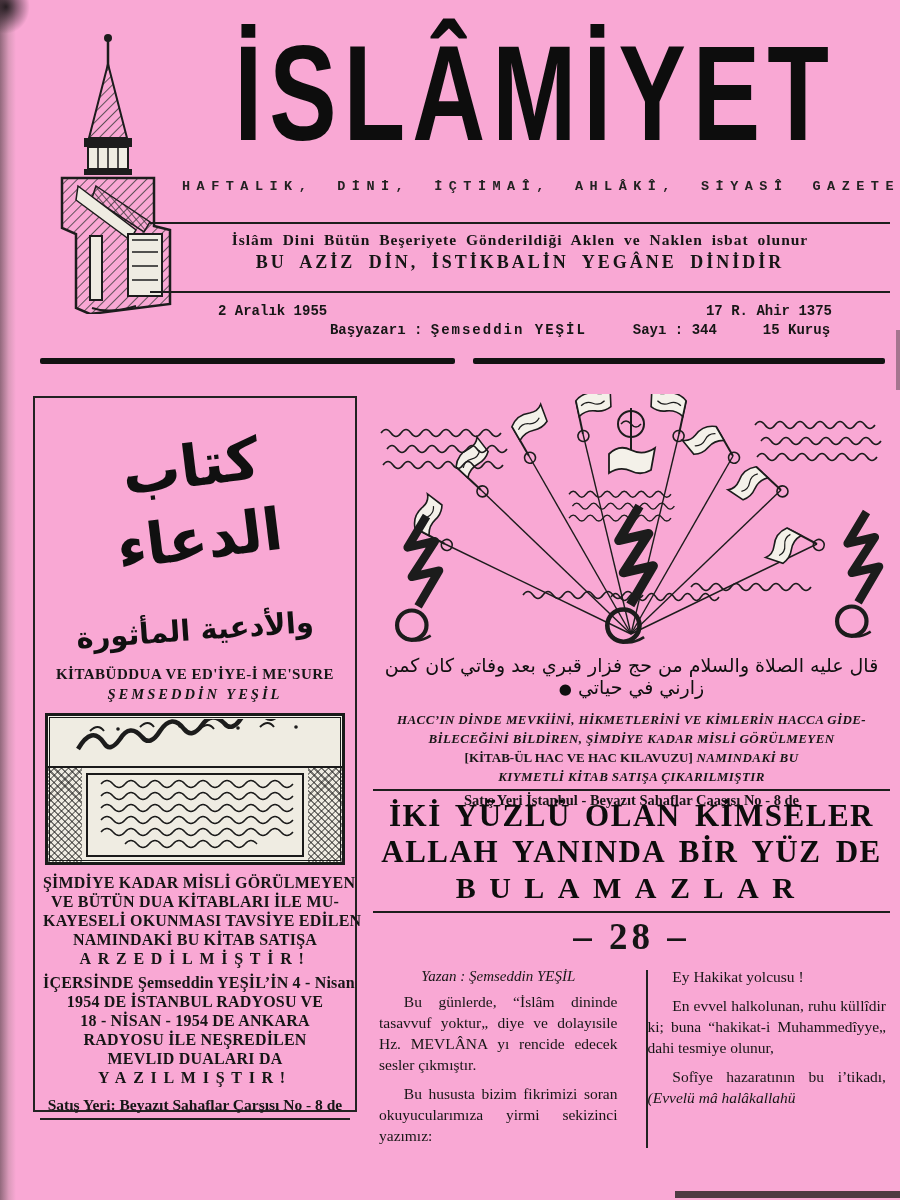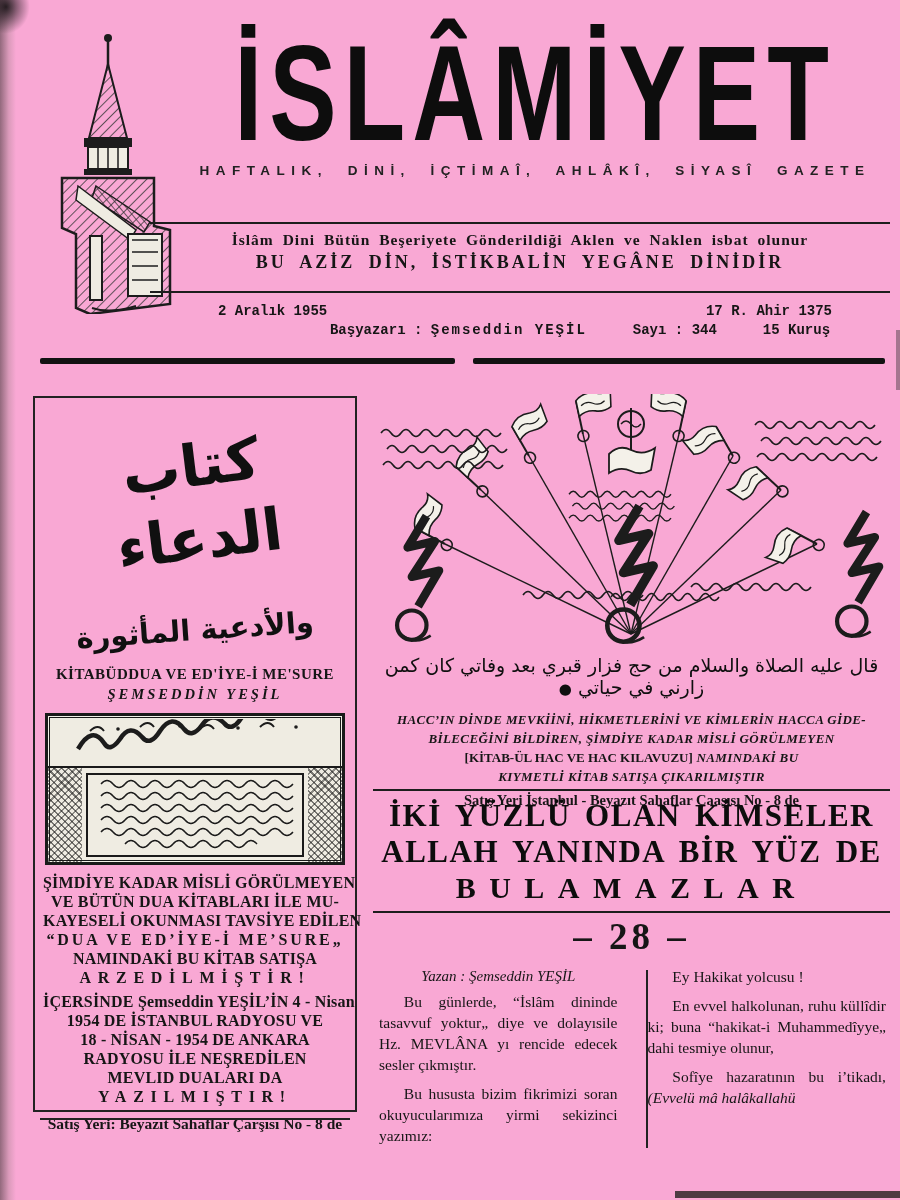--- a/index.html
+++ b/index.html
@@ -18,21 +18,21 @@
   .scan-r{position:absolute;right:0;top:330px;width:4px;height:60px;background:rgba(40,40,40,.4);}
 
   
   .minaret{position:absolute;left:32px;top:26px;width:152px;height:288px;}
   .mast{position:absolute;left:182px;top:26px;width:706px;text-align:center;}
   .mast-title{
     font-family:"Liberation Sans","DejaVu Sans",sans-serif;font-weight:bold;
     font-size:101px;letter-spacing:7px;line-height:1;white-space:nowrap;
     transform:scaleY(1.34);transform-origin:top center;color:#0d0d0d;
   }
-  .mast-sub{margin-top:36px;font-family:Liberation Sans, sans-serif;font-weight:bold;
+  .mast-sub{margin-top:52px;font-family:Liberation Mono, monospace;font-weight:bold;
     font-size:13.5px;letter-spacing:.48em;word-spacing:.7em;white-space:nowrap;color:#222;}
   .rule{position:absolute;background:#1d1d1d;}
   .r1{left:150px;right:10px;top:222px;height:2px;}
   .motto{position:absolute;left:150px;right:10px;top:231px;text-align:center;font-weight:bold;}
   .motto-1{font-size:15.5px;letter-spacing:1px;word-spacing:4px;}
   .motto-2{font-size:18px;letter-spacing:3px;word-spacing:6px;margin-top:3px;}
   .r2{left:150px;right:10px;top:291px;height:2px;}
   .daterow{position:absolute;left:150px;right:10px;top:299px;height:52px;font-weight:bold;font-size:14px;font-family:Liberation Mono, monospace;}
   .daterow .line1{display:flex;justify-content:space-between;padding:4px 58px 0 68px;}
   .daterow .line2{display:flex;justify-content:center;gap:46px;margin-top:3px;padding-left:120px;}
@@ -194,21 +194,20 @@
             </g>
           </svg>
         </div>
         <div class="orn"></div>
       </div>
     </div>
 
     <div class="lad-line big">ŞİMDİYE KADAR MİSLİ GÖRÜLMEYEN</div>
     <div class="lad-line big">VE BÜTÜN DUA KİTABLARI İLE MU-</div>
     <div class="lad-line big">KAYESELİ OKUNMASI TAVSİYE EDİLEN</div>
-    <div class="lad-line big q">“DUA VE ED’İYE-İ ME’SURE„</div>
     <div class="lad-line big">NAMINDAKİ BU KİTAB SATIŞA</div>
     <div class="lad-line big sp">ARZEDİLMİŞTİR!</div>
     <div class="lad-gap"></div>
     <div class="lad-line big">İÇERSİNDE Şemseddin YEŞİL’İN 4 - Nisan</div>
     <div class="lad-line big">1954 DE İSTANBUL RADYOSU VE</div>
     <div class="lad-line big">18 - NİSAN - 1954 DE ANKARA</div>
     <div class="lad-line big">RADYOSU İLE NEŞREDİLEN</div>
     <div class="lad-line big">MEVLID DUALARI DA</div>
     <div class="lad-line big sp">YAZILMIŞTIR!</div>
     <div class="lad-sales">Satış Yeri: Beyazıt Sahaflar Çarşısı No - 8 de</div>

